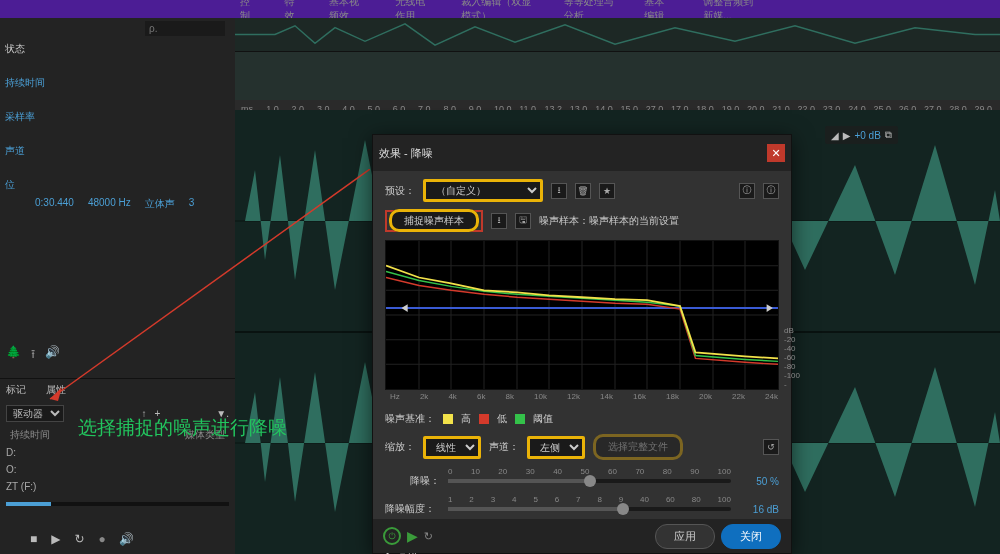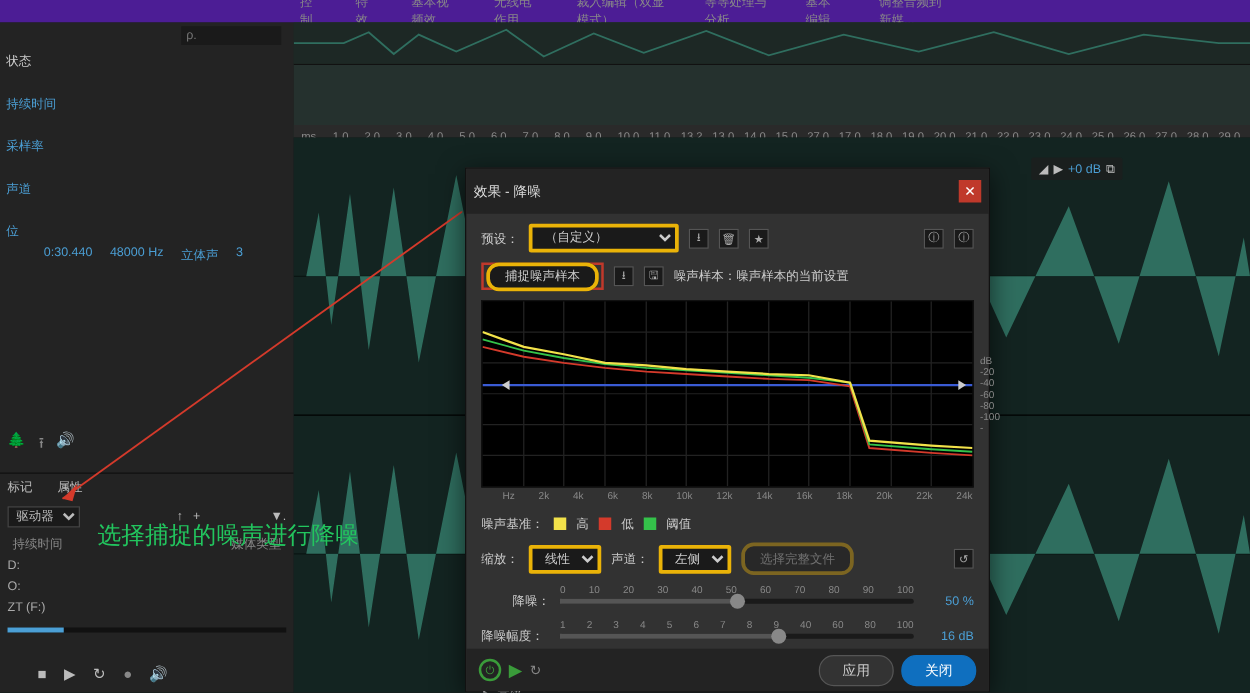--- a/index.html
+++ b/index.html
@@ -38,22 +38,22 @@
   .modal { position:absolute; left:372px; top:134px; width:420px; height:420px; background:#323232; border:1px solid #111; box-shadow:0 4px 20px rgba(0,0,0,.6); }
   .modal-title { height:36px; background:#232323; display:flex; align-items:center; padding:0 6px; font-size:11px; color:#ddd; }
   .modal-close { margin-left:auto; width:18px; height:18px; background:#c0392b; color:#fff; display:flex; align-items:center; justify-content:center; font-size:11px; }
   .modal-body { padding:8px 12px; font-size:10px; color:#ccc; display:flex; flex-direction:column; gap:8px; }
   .row { display:flex; align-items:center; gap:8px; }
   select.dark, .pill { background:#1a1a1a; border:3px solid #eab308; color:#ccc; font-size:10px; padding:2px 6px; border-radius:2px; }
   .pill { border-radius:10px; padding:3px 12px; }
   .capture-box { border:2px solid #c0392b; padding:2px; display:inline-block; }
   .icon-btn { width:16px; height:16px; background:#1a1a1a; border:1px solid #555; color:#aaa; display:flex; align-items:center; justify-content:center; font-size:9px; }
   .spectrum { width:100%; height:150px; background:#000; position:relative; border:1px solid #111; }
-  .spectrum .ylabels { position:absolute; right:-22px; top:0; bottom:0; display:flex; flex-direction:column; justify-content:center; font-size:8px; color:#888; text-align:left; }
-  .spectrum .xlabels { position:absolute; left:16px; right:0; bottom:-12px; display:flex; justify-content:space-between; font-size:8px; color:#888; }
+  .spectrum .ylabels { position:absolute; right:-22px; top:0; bottom:0; display:flex; flex-direction:column; justify-content:flex-end; font-size:8px; color:#888; text-align:left; }
+  .spectrum .xlabels { position:absolute; left:4px; right:0; bottom:-12px; display:flex; justify-content:space-between; font-size:8px; color:#888; }
   .legend-sw { width:10px; height:10px; display:inline-block; }
   .slider { flex:1; height:4px; background:#1a1a1a; position:relative; border-radius:2px; }
   .slider .fill { height:100%; background:#555; }
   .slider .thumb { position:absolute; top:-4px; width:12px; height:12px; background:#888; border-radius:50%; }
   .slider .ticks { position:absolute; top:-12px; left:0; right:0; display:flex; justify-content:space-between; font-size:8px; color:#888; }
   .chk { width:11px; height:11px; border:1px solid #888; display:inline-block; }
   .val-blue { color:#4b9fd5; }
   .modal-footer { position:absolute; bottom:0; left:0; right:0; height:34px; background:#232323; display:flex; align-items:center; padding:0 10px; gap:6px; }
   .btn { padding:4px 18px; border-radius:12px; font-size:11px; border:1px solid #555; background:#333; color:#ccc; }
   .btn.primary { background:#0f6fbf; border-color:#0f6fbf; color:#fff; }

